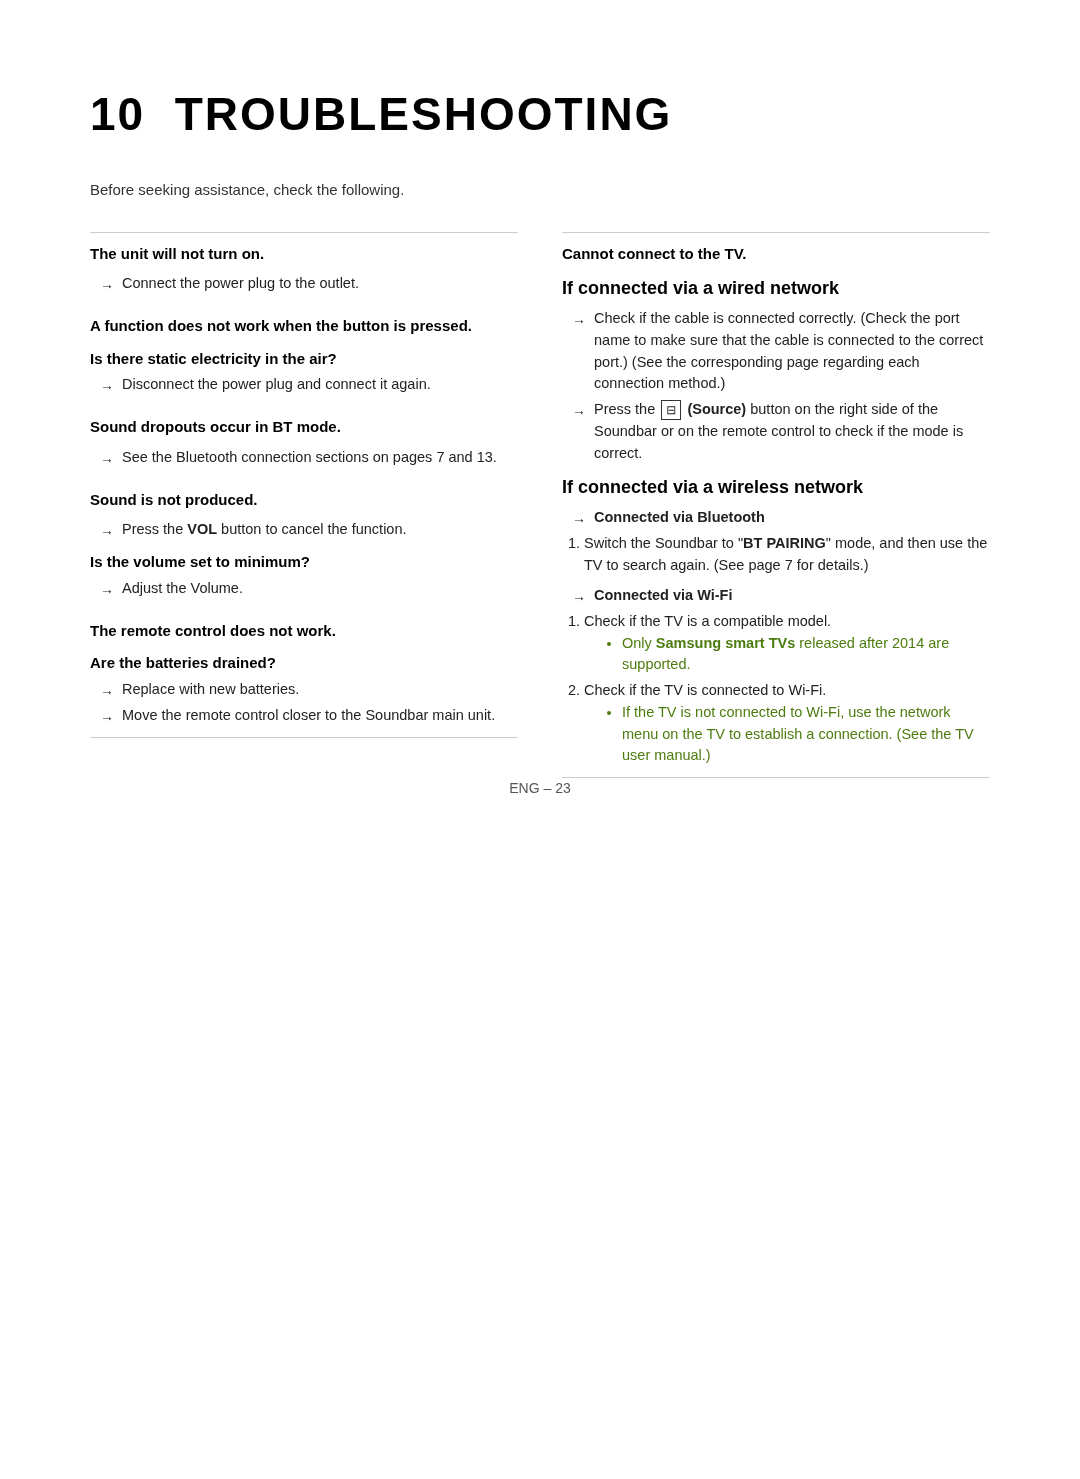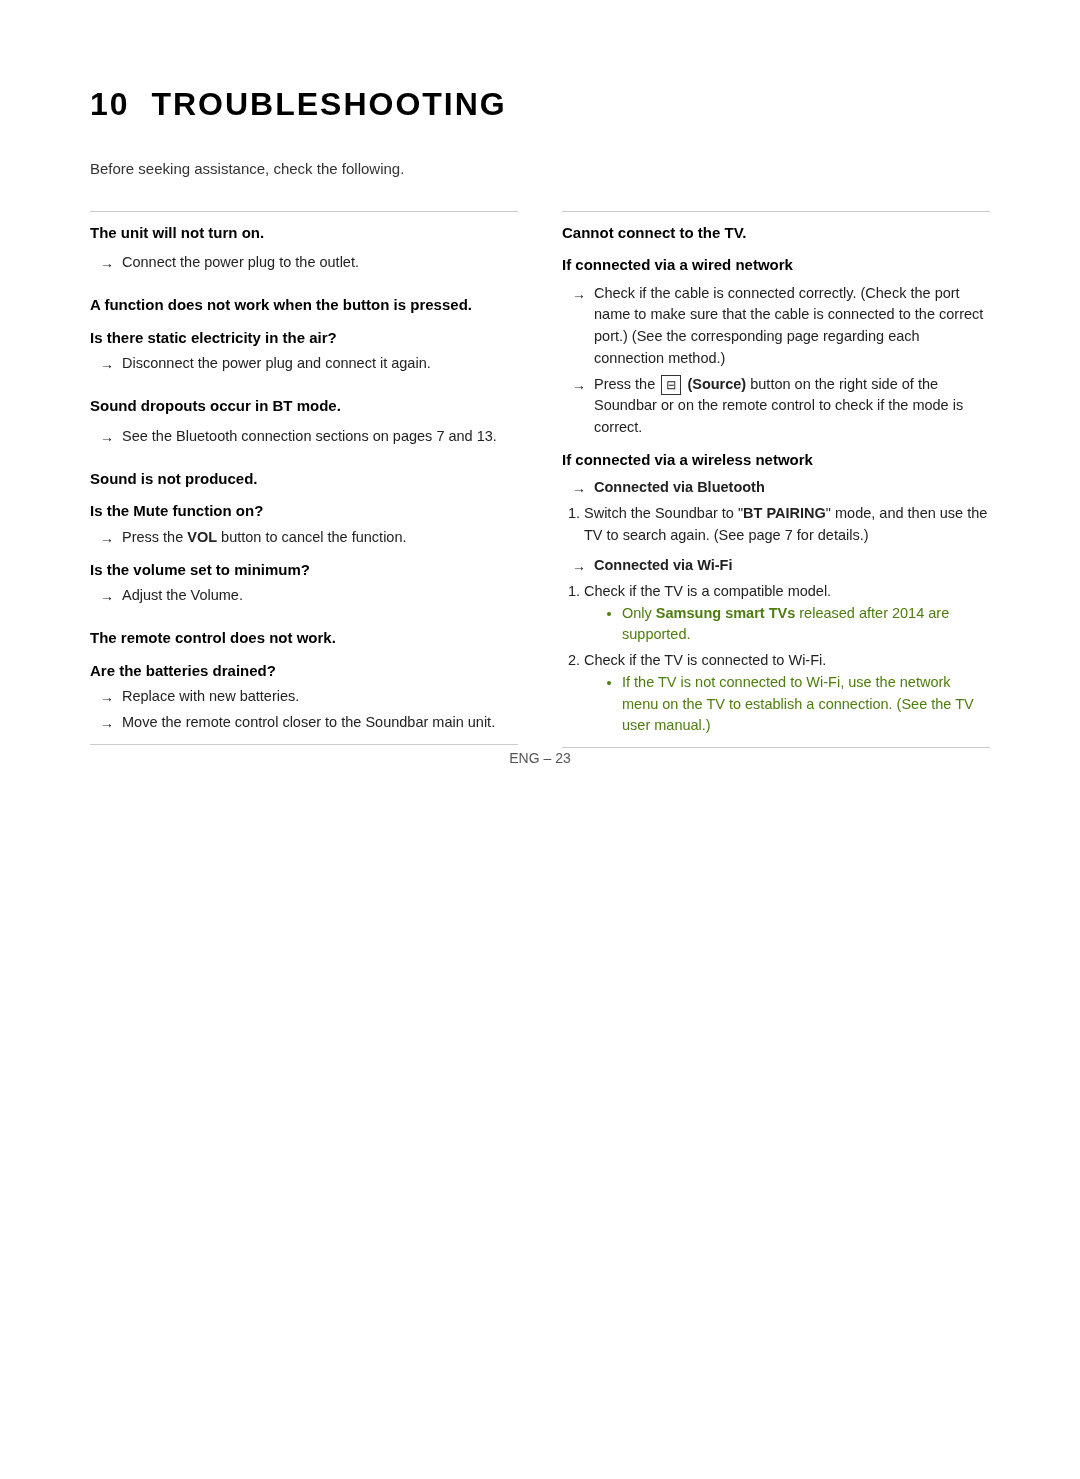--- a/index.html
+++ b/index.html
@@ -13,21 +13,21 @@
       background: #ffffff;
       width: 1080px;
       min-height: 1479px;
       padding: 80px 90px 80px 90px;
       font-size: 16px;
       line-height: 1.5;
       color: #1a1a1a;
     }
 
     .page-title {
-      font-size: 32px;
+      font-size: 46px;
       font-weight: 900;
       letter-spacing: 2px;
       margin-bottom: 30px;
       color: #000;
     }
 
     .intro-text {
       font-size: 15px;
       color: #333;
       margin-bottom: 30px;
@@ -65,21 +65,21 @@
       font-size: 14px;
       margin-top: 1px;
     }
 
     .answer-text {
       flex: 1;
     }
 
     .sub-header {
       font-weight: 700;
-      font-size: 15px;
+      font-size: 18px;
       color: #000;
       margin-top: 10px;
       margin-bottom: 6px;
     }
 
     .numbered-list {
       margin-left: 22px;
       font-size: 14.5px;
       color: #222;
     }
@@ -169,21 +169,20 @@
     <div class="section-wrapper no-border-top">
       <div class="section-header">Sound dropouts occur in BT mode.</div>
       <div class="arrow-bullet">
         <span class="arrow">→</span>
         <span class="answer-text">See the Bluetooth connection sections on pages 7 and 13.</span>
       </div>
     </div>
 
     <div class="section-wrapper no-border-top">
       <div class="section-header">Sound is not produced.</div>
-      <div class="question">Is the Mute function on?</div>
       <div class="arrow-bullet">
         <span class="arrow">→</span>
         <span class="answer-text">Press the <strong>VOL</strong> button to cancel the function.</span>
       </div>
       <div class="question">Is the volume set to minimum?</div>
       <div class="arrow-bullet">
         <span class="arrow">→</span>
         <span class="answer-text">Adjust the Volume.</span>
       </div>
     </div>

